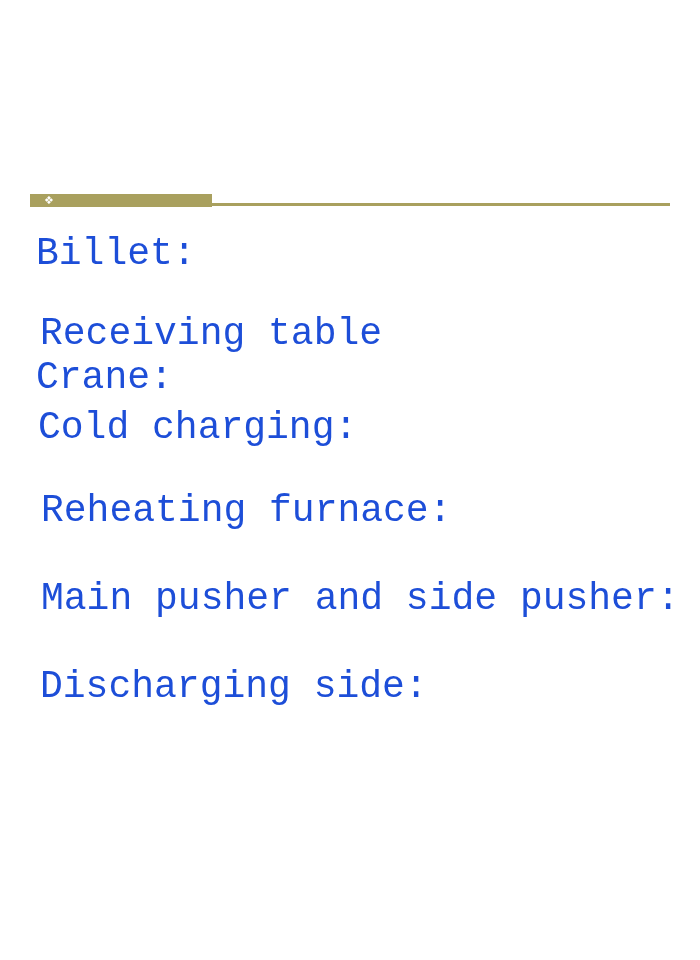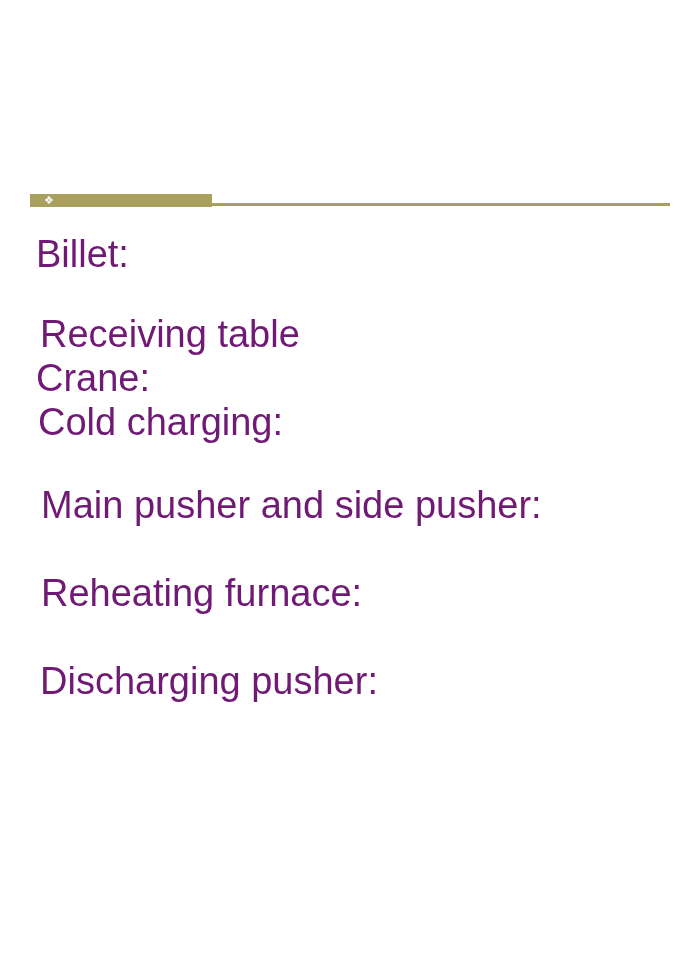--- a/index.html
+++ b/index.html
@@ -55,28 +55,28 @@
     font-family: "DejaVu Sans", sans-serif;
     text-align: center;
   }
   .content {
     position: absolute;
     left: 34px;
     top: 232px;
     width: 636px;
   }
   .line-item {
-    color: #701a75;
-    font-family: Liberation Sans, sans-serif;
+    color: #1d4ed8;
+    font-family: Liberation Mono, monospace;
     white-space: pre;
     font-weight: normal;
   }
   .l0 { font-size: 38px; line-height: 44px; margin-left: 2px; margin-bottom: 36px; }
   .l1 { font-size: 38px; line-height: 44px; margin-left: 6px; }
-  .l2 { font-size: 38px; line-height: 44px; margin-left: 2px; }
+  .l2 { font-size: 38px; line-height: 44px; margin-left: 2px; margin-bottom: 6px; }
   .l3 { font-size: 38px; line-height: 44px; margin-left: 4px; margin-bottom: 39px; }
   .l4 { font-size: 38px; line-height: 44px; margin-left: 7px; margin-bottom: 44px; }
   .l5 { font-size: 38px; line-height: 44px; margin-left: 7px; margin-bottom: 44px; }
   .l6 { font-size: 38px; line-height: 44px; margin-left: 6px; margin-bottom: 0; }
 </style>
 </head>
 <body>
 
 <div class="slide">
 
@@ -84,18 +84,18 @@
     <div class="bar"></div>
     <div class="line"></div>
     <div class="bullet-mark">❖</div>
   </div>
 
   <div class="content">
     <div class="line-item l0">Billet:</div>
     <div class="line-item l1">Receiving table</div>
     <div class="line-item l2">Crane:</div>
     <div class="line-item l3">Cold charging:</div>
+    <div class="line-item l4">Reheating furnace:</div>
     <div class="line-item l5">Main pusher and side pusher:</div>
-    <div class="line-item l4">Reheating furnace:</div>
-    <div class="line-item l6">Discharging pusher:</div>
+    <div class="line-item l6">Discharging side:</div>
   </div>
 
 </div>
 
 </body></html>

